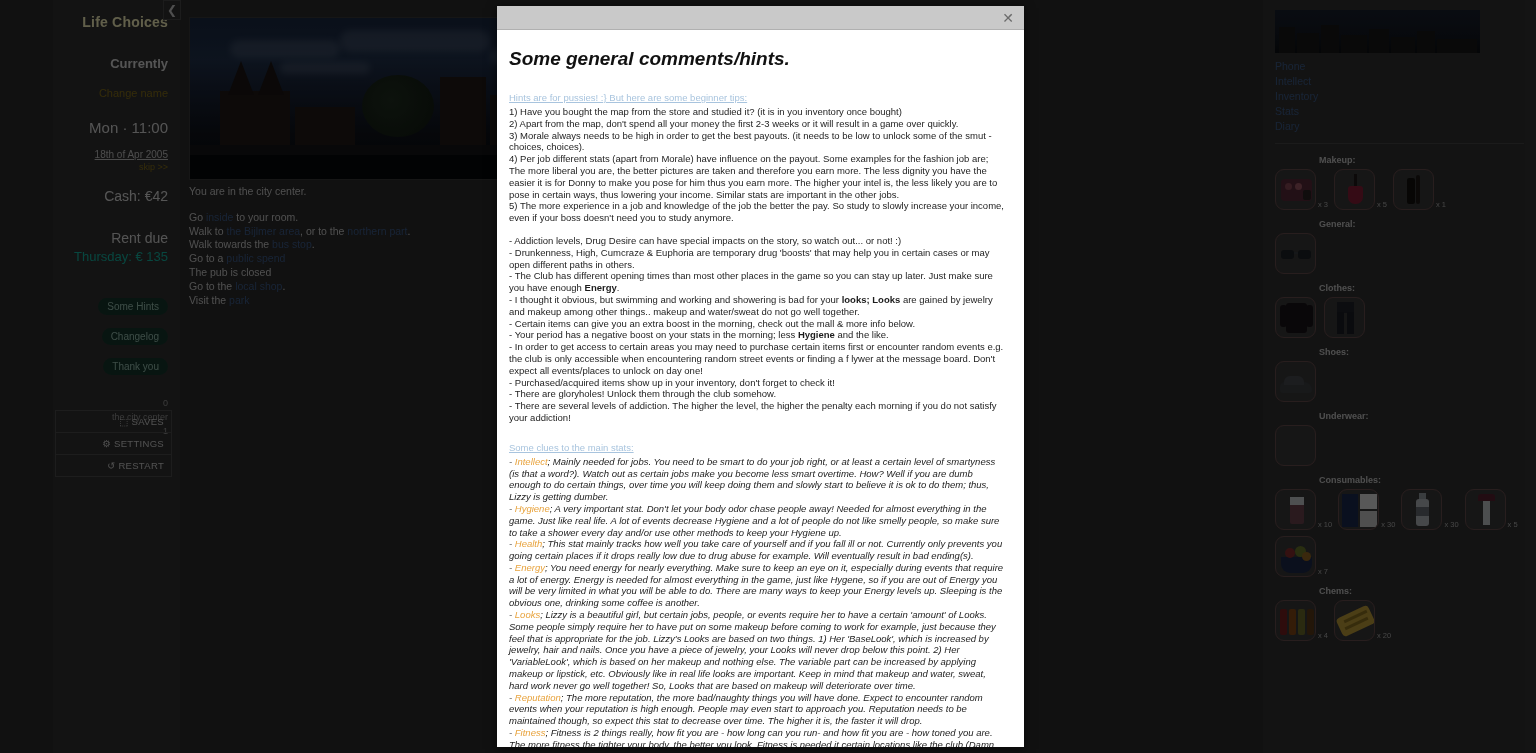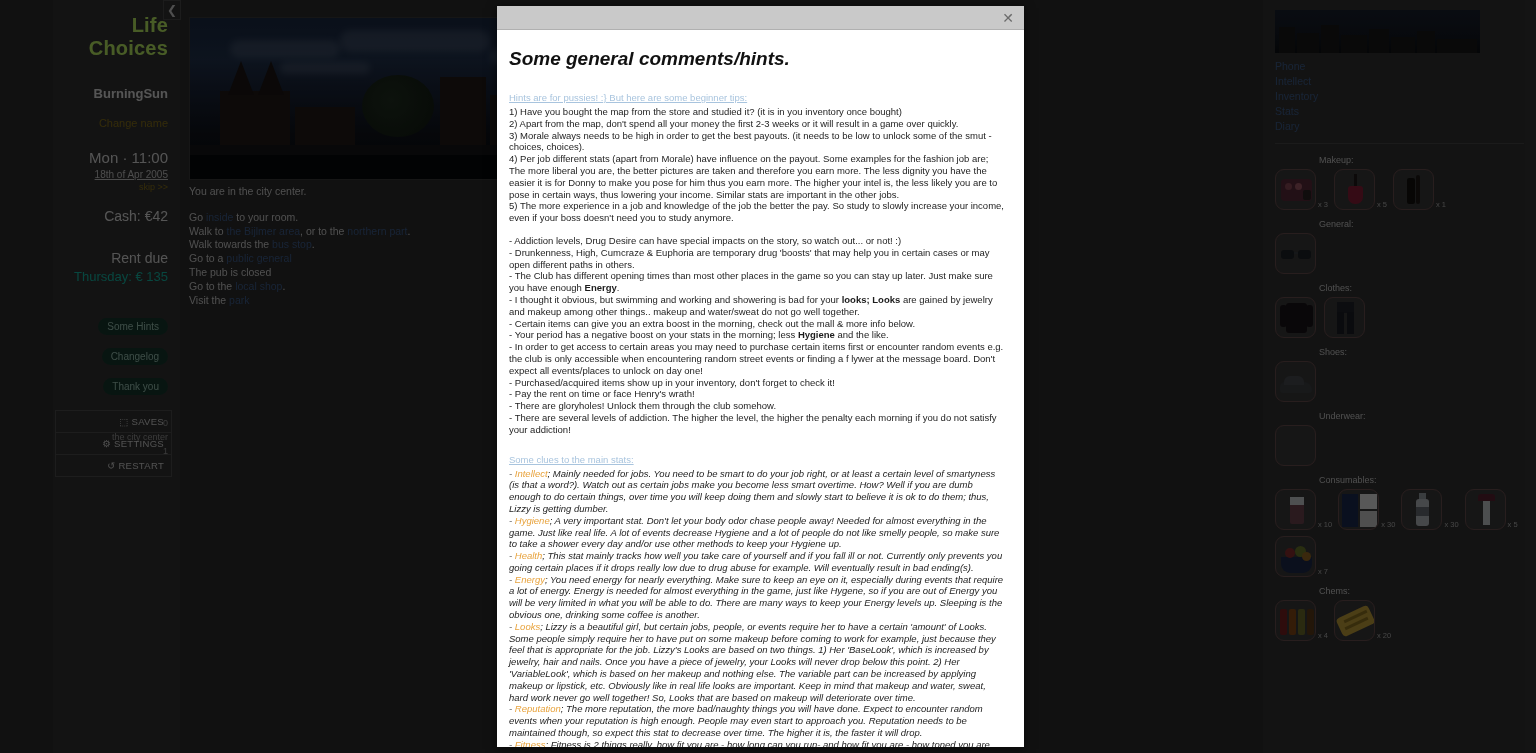--- a/index.html
+++ b/index.html
@@ -18,24 +18,24 @@
   .left-sidebar {
     position: absolute; left: 53px; top: 0; width: 127px; height: 753px;
     background: #343434; color: #d8d8d8;
     text-align: right; padding: 14px 12px 0 8px;
   }
   .collapse-btn {
     position: absolute; left: 163px; top: 0; width: 18px; height: 20px;
     background: #343434; border: 1px solid #4a4a4a; color: #cfcfcf;
     font-size: 12px; line-height: 18px; text-align: center; cursor: pointer; z-index: 5;
   }
-  .game-title { font-size: 20px; font-weight: bold; color: #bef264; letter-spacing: .2px; margin-bottom: 26px; }
+  .game-title { font-size: 14px; font-weight: bold; color: #fef9c3; letter-spacing: .2px; margin-bottom: 26px; }
   .player-name { font-size: 13px; font-weight: bold; color: #e0e0e0; margin-bottom: 16px; }
   .link-amber { font-size: 11px; color: #8a7318; margin-bottom: 20px; }
-  .clock { font-size: 15px; color: #dedede; margin-bottom: 3px; }
+  .clock { font-size: 15px; color: #dedede; margin-bottom: 13px; }
   .date { font-size: 10px; color: #c8c8c8; text-decoration: underline; }
   .link-amber-sm { font-size: 9px; color: #8a7318; margin-bottom: 16px; margin-top: 2px; }
   .cash { font-size: 14px; color: #e0e0e0; margin-bottom: 24px; }
   .rent-label { font-size: 14px; color: #dcdcdc; line-height: 1.5; }
   .rent-val { font-size: 13px; color: #14b8a6; margin-bottom: 34px; }
   .pill-wrap { display: flex; flex-direction: column; align-items: flex-end; gap: 13px; margin-bottom: 22px; }
   .pill {
     display: inline-block; background: #17392f; color: #9fc7b8;
     border-radius: 9px; font-size: 10px; padding: 3px 9px; cursor: pointer;
   }
@@ -73,21 +73,21 @@
   
   .right-sidebar { position: absolute; left: 1263px; top: 0; width: 273px; height: 753px; background: #343434; padding: 10px 12px; }
   .rs-img {
     width: 205px; height: 43px; margin-bottom: 6px;
     background: linear-gradient(180deg,#1a2130 0%, #141a24 60%, #0d1014 100%);
     position: relative; overflow: hidden;
   }
   .rs-img .rbl { position: absolute; bottom: 0; background: #1a1a1a; }
   .rs-nav a { display: block; font-size: 10.5px; color: #3f5f8f; text-decoration: none; line-height: 15px; cursor: pointer; }
   .rs-hr { border: none; border-top: 1px solid #484848; margin: 9px 0 11px 0; }
-  .inv-cat { font-size: 9px; font-weight: normal; color: #cecece; margin: 2px 0 4px 0; padding-left: 44px; }
+  .inv-cat { font-size: 9px; font-weight: bold; color: #cecece; margin: 2px 0 4px 0; padding-left: 44px; }
   .inv-row { display: flex; gap: 6px; align-items: flex-end; margin-bottom: 9px; flex-wrap: wrap; }
   .inv-cell { position: relative; display: flex; align-items: flex-end; }
   .inv-slot {
     width: 41px; height: 41px; border: 1px solid #6b4f4f; border-radius: 9px;
     background: #3b3b3b; position: relative; overflow: hidden; cursor: pointer;
   }
   .inv-qty { font-size: 7.5px; color: #b5b5b5; margin-left: 2px; margin-bottom: 1px; white-space: nowrap; }
   .ii { position: absolute; }
 
   
@@ -120,21 +120,21 @@
   .stat-name { color: #e8a33d; font-style: italic; }
   .spacer { height: 11px; }
 </style>
 </head>
 <body>
 
 <div id="app">
 
   <div class="left-sidebar">
     <div class="game-title">Life Choices</div>
-    <div class="player-name">BurningSun</div>
+    <div class="player-name">Currently</div>
     <div class="link-amber">Change name</div>
     <div class="clock">Mon · 11:00</div>
     <div class="date">18th of Apr 2005</div>
     <div class="link-amber-sm">skip &gt;&gt;</div>
     <div class="cash">Cash: €42</div>
     <div class="rent-label">Rent due</div>
     <div class="rent-val">Thursday: € 135</div>
 
     <div class="pill-wrap">
       <span class="pill">Some Hints</span>
@@ -194,21 +194,21 @@
       <div class="scene-line">
         <span>Go </span><a class="glink">inside</a><span> to your room.</span>
       </div>
       <div class="scene-line">
         <span>Walk to </span><a class="glink">the Bijlmer area</a><span>, or to the </span><a class="glink">northern part</a><span>.</span>
       </div>
       <div class="scene-line">
         <span>Walk towards the </span><a class="glink">bus stop</a><span>.</span>
       </div>
       <div class="scene-line">
-        <span>Go to a </span><a class="glink">public general</a><span></span>
+        <span>Go to a </span><a class="glink">public spend</a><span></span>
       </div>
       <div class="scene-line">
         <span>The pub is closed</span>
       </div>
       <div class="scene-line">
         <span>Go to the </span><a class="glink">local shop</a><span>.</span>
       </div>
       <div class="scene-line">
         <span>Visit the </span><a class="glink">park</a><span></span>
       </div>
@@ -399,21 +399,20 @@
       <div class="spacer"></div>
 
       <div class="m-p">- Addiction levels, Drug Desire can have special impacts on the story, so watch out... or not! :)</div>
       <div class="m-p">- Drunkenness, High, Cumcraze &amp; Euphoria are temporary drug 'boosts' that may help you in certain cases or may open different paths in others.</div>
       <div class="m-p"><span>- The Club has different opening times than most other places in the game so you can stay up later. Just make sure you have enough </span><b>Energy</b><span>.</span></div>
       <div class="m-p"><span>- I thought it obvious, but swimming and working and showering is bad for your </span><b>looks; Looks</b><span> are gained by jewelry and makeup among other things.. makeup and water/sweat do not go well together.</span></div>
       <div class="m-p">- Certain items can give you an extra boost in the morning, check out the mall &amp; more info below.</div>
       <div class="m-p"><span>- Your period has a negative boost on your stats in the morning; less </span><b>Hygiene</b><span> and the like.</span></div>
       <div class="m-p">- In order to get access to certain areas you may need to purchase certain items first or encounter random events e.g. the club is only accessible when encountering random street events or finding a f lywer at the message board. Don't expect all events/places to unlock on day one!</div>
       <div class="m-p">- Purchased/acquired items show up in your inventory, don't forget to check it!</div>
-      <div class="m-p">- Pay the rent on time or face Henry's wrath!</div>
       <div class="m-p">- There are gloryholes! Unlock them through the club somehow.</div>
       <div class="m-p">- There are several levels of addiction. The higher the level, the higher the penalty each morning if you do not satisfy your addiction!</div>
 
       <div class="m-sub2">Some clues to the main stats:</div>
 
       <div class="m-p it">- <span class="stat-name">Intellect</span>; <span>Mainly needed for jobs. You need to be smart to do your job right, or at least a certain level of smartyness (is that a word?). Watch out as certain jobs make you become less smart overtime. How? Well if you are dumb enough to do certain things, over time you will keep doing them and slowly start to believe it is ok to do them; thus, Lizzy is getting dumber.</span></div>
       <div class="m-p it">- <span class="stat-name">Hygiene</span>; <span>A very important stat. Don't let your body odor chase people away! Needed for almost everything in the game. Just like real life. A lot of events decrease Hygiene and a lot of people do not like smelly people, so make sure to take a shower every day and/or use other methods to keep your Hygiene up.</span></div>
       <div class="m-p it">- <span class="stat-name">Health</span>; <span>This stat mainly tracks how well you take care of yourself and if you fall ill or not. Currently only prevents you going certain places if it drops really low due to drug abuse for example. Will eventually result in bad ending(s).</span></div>
       <div class="m-p it">- <span class="stat-name">Energy</span>; <span>You need energy for nearly everything. Make sure to keep an eye on it, especially during events that require a lot of energy. Energy is needed for almost everything in the game, just like Hygene, so if you are out of Energy you will be very limited in what you will be able to do. There are many ways to keep your Energy levels up. Sleeping is the obvious one, drinking some coffee is another.</span></div>
       <div class="m-p it">- <span class="stat-name">Looks</span>; <span>Lizzy is a beautiful girl, but certain jobs, people, or events require her to have a certain 'amount' of Looks. Some people simply require her to have put on some makeup before coming to work for example, just because they feel that is appropriate for the job. Lizzy's Looks are based on two things. 1) Her 'BaseLook', which is increased by jewelry, hair and nails. Once you have a piece of jewelry, your Looks will never drop below this point. 2) Her 'VariableLook', which is based on her makeup and nothing else. The variable part can be increased by applying makeup or lipstick, etc. Obviously like in real life looks are important. Keep in mind that makeup and water, sweat, hard work never go well together! So, Looks that are based on makeup will deteriorate over time.</span></div>

